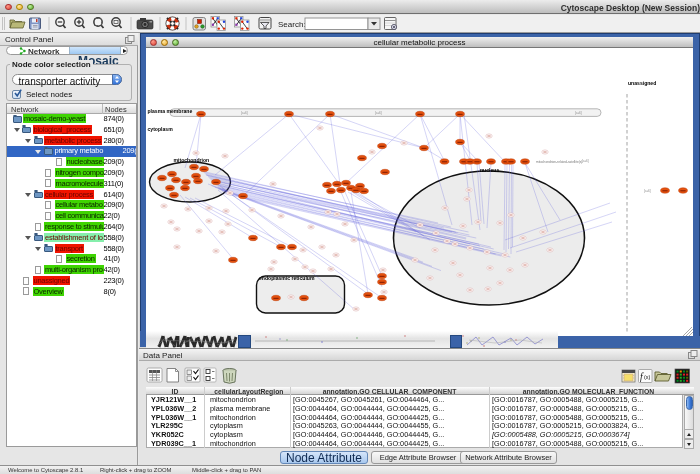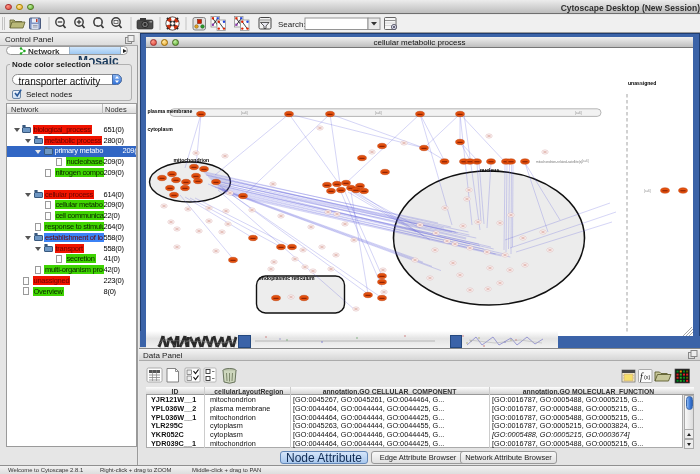--- a/index.html
+++ b/index.html
@@ -137,20 +137,26 @@
 <div class="abs" style="left:26px;top:90px;font-size:8px;color:#111;">Select nodes</div>
 
 <div class="abs" style="left:6px;top:103px;width:131px;height:344px;background:#fff;border:1px solid #9a9a9a;">
   <div class="abs" style="left:0;top:0;width:129px;height:9.5px;background:linear-gradient(#fafafa,#dcdcdc);border-bottom:1px solid #aaa;">
     <span class="abs" style="left:4px;top:1px;font-size:7.5px;color:#333;">Network</span>
     <span class="abs" style="left:98px;top:1px;font-size:7.5px;color:#333;">Nodes</span>
     <div class="abs" style="left:95px;top:0;width:1px;height:9.5px;background:#bbb;"></div>
   </div>
   <div class="abs" style="left:0;top:0;width:129px;height:343px;font-size:7.5px;letter-spacing:-0.25px;overflow:hidden;">
     <div class="abs" style="left:0;top:9.5px;width:129px;height:333px;"></div>
+    <div style="position:absolute;left:0px;top:9.5px;width:129px;height:10.8px;">
+        <div style="position:absolute;left:5.5px;top:2.5px;width:9px;height:6.5px;background:#6d96c3;border:0.5px solid #38587e;border-radius:1px;"></div>
+        <div style="position:absolute;left:5.5px;top:1.2px;width:4px;height:2px;background:#6d96c3;border:0.5px solid #38587e;border-radius:1px;"></div>
+        <span style="position:absolute;left:16px;top:0.5px;background:#3fd402;color:#0b2500;padding:0 1px;white-space:nowrap;max-width:80.5px;overflow:hidden;display:inline-block;">mosaic-demo-yeast</span>
+        <span style="position:absolute;left:96.5px;top:0.5px;color:#000;">874(0)</span>
+      </div>
       <div style="position:absolute;left:0px;top:20.3px;width:129px;height:10.8px;">
         <div style="position:absolute;left:6.5px;top:4px;width:0;height:0;border-left:3.5px solid transparent;border-right:3.5px solid transparent;border-top:4.5px solid #555;"></div>
         <div style="position:absolute;left:15px;top:2.5px;width:9px;height:6.5px;background:#6d96c3;border:0.5px solid #38587e;border-radius:1px;"></div>
         <div style="position:absolute;left:15px;top:1.2px;width:4px;height:2px;background:#6d96c3;border:0.5px solid #38587e;border-radius:1px;"></div>
         <span style="position:absolute;left:25.5px;top:0.5px;background:#f01300;color:#6b0500;padding:0 1px;white-space:nowrap;max-width:71.0px;overflow:hidden;display:inline-block;">biological_process</span>
         <span style="position:absolute;left:96.5px;top:0.5px;color:#000;">651(0)</span>
       </div>
       <div style="position:absolute;left:0px;top:31.1px;width:129px;height:10.8px;">
         <div style="position:absolute;left:17.5px;top:4px;width:0;height:0;border-left:3.5px solid transparent;border-right:3.5px solid transparent;border-top:4.5px solid #555;"></div>
         <div style="position:absolute;left:26.5px;top:2.5px;width:9px;height:6.5px;background:#6d96c3;border:0.5px solid #38587e;border-radius:1px;"></div>
@@ -168,20 +174,25 @@
       <div style="position:absolute;left:0px;top:52.7px;width:129px;height:10.8px;">
         <div style="position:absolute;left:48.5px;top:1px;width:6px;height:8px;background:#fdfdfd;border:0.6px solid #9a9a9a;"></div>
         <span style="position:absolute;left:58.5px;top:0.5px;background:#3fd402;color:#0b2500;padding:0 1px;white-space:nowrap;max-width:38.0px;overflow:hidden;display:inline-block;">nucleobase-</span>
         <span style="position:absolute;left:96.5px;top:0.5px;color:#000;">209(0)</span>
       </div>
       <div style="position:absolute;left:0px;top:63.5px;width:129px;height:10.8px;">
         <div style="position:absolute;left:38px;top:1px;width:6px;height:8px;background:#fdfdfd;border:0.6px solid #9a9a9a;"></div>
         <span style="position:absolute;left:47.5px;top:0.5px;background:#3fd402;color:#0b2500;padding:0 1px;white-space:nowrap;max-width:49.0px;overflow:hidden;display:inline-block;">nitrogen compo</span>
         <span style="position:absolute;left:96.5px;top:0.5px;color:#000;">209(0)</span>
       </div>
+      <div style="position:absolute;left:0px;top:74.3px;width:129px;height:10.8px;">
+        <div style="position:absolute;left:38px;top:1px;width:6px;height:8px;background:#fdfdfd;border:0.6px solid #9a9a9a;"></div>
+        <span style="position:absolute;left:47.5px;top:0.5px;background:#3fd402;color:#0b2500;padding:0 1px;white-space:nowrap;max-width:49.0px;overflow:hidden;display:inline-block;">macromolecule</span>
+        <span style="position:absolute;left:96.5px;top:0.5px;color:#000;">311(0)</span>
+      </div>
       <div style="position:absolute;left:0px;top:85.1px;width:129px;height:10.8px;">
         <div style="position:absolute;left:17.5px;top:4px;width:0;height:0;border-left:3.5px solid transparent;border-right:3.5px solid transparent;border-top:4.5px solid #555;"></div>
         <div style="position:absolute;left:26.5px;top:2.5px;width:9px;height:6.5px;background:#6d96c3;border:0.5px solid #38587e;border-radius:1px;"></div>
         <div style="position:absolute;left:26.5px;top:1.2px;width:4px;height:2px;background:#6d96c3;border:0.5px solid #38587e;border-radius:1px;"></div>
         <span style="position:absolute;left:37px;top:0.5px;background:#f01300;color:#6b0500;padding:0 1px;white-space:nowrap;max-width:59.5px;overflow:hidden;display:inline-block;">cellular process</span>
         <span style="position:absolute;left:96.5px;top:0.5px;color:#000;">614(0)</span>
       </div>
       <div style="position:absolute;left:0px;top:95.9px;width:129px;height:10.8px;">
         <div style="position:absolute;left:38px;top:1px;width:6px;height:8px;background:#fdfdfd;border:0.6px solid #9a9a9a;"></div>
         <span style="position:absolute;left:47.5px;top:0.5px;background:#3fd402;color:#0b2500;padding:0 1px;white-space:nowrap;max-width:49.0px;overflow:hidden;display:inline-block;">cellular metabo</span>
@@ -194,21 +205,21 @@
       </div>
       <div style="position:absolute;left:0px;top:117.5px;width:129px;height:10.8px;">
         <div style="position:absolute;left:27.5px;top:1px;width:6px;height:8px;background:#fdfdfd;border:0.6px solid #9a9a9a;"></div>
         <span style="position:absolute;left:37px;top:0.5px;background:#3fd402;color:#0b2500;padding:0 1px;white-space:nowrap;max-width:59.5px;overflow:hidden;display:inline-block;">response to stimulu</span>
         <span style="position:absolute;left:96.5px;top:0.5px;color:#000;">264(0)</span>
       </div>
       <div style="position:absolute;left:0px;top:128.3px;width:129px;height:10.8px;">
         <div style="position:absolute;left:17.5px;top:4px;width:0;height:0;border-left:3.5px solid transparent;border-right:3.5px solid transparent;border-top:4.5px solid #555;"></div>
         <div style="position:absolute;left:26.5px;top:2.5px;width:9px;height:6.5px;background:#6d96c3;border:0.5px solid #38587e;border-radius:1px;"></div>
         <div style="position:absolute;left:26.5px;top:1.2px;width:4px;height:2px;background:#6d96c3;border:0.5px solid #38587e;border-radius:1px;"></div>
-        <span style="position:absolute;left:37px;top:0.5px;background:#3b82f6;color:#6b0500;padding:0 1px;white-space:nowrap;max-width:59.5px;overflow:hidden;display:inline-block;">establishment of lo</span>
+        <span style="position:absolute;left:37px;top:0.5px;background:#86efac;color:#6b0500;padding:0 1px;white-space:nowrap;max-width:59.5px;overflow:hidden;display:inline-block;">establishment of lo</span>
         <span style="position:absolute;left:96.5px;top:0.5px;color:#000;">558(0)</span>
       </div>
       <div style="position:absolute;left:0px;top:139.1px;width:129px;height:10.8px;">
         <div style="position:absolute;left:28px;top:4px;width:0;height:0;border-left:3.5px solid transparent;border-right:3.5px solid transparent;border-top:4.5px solid #555;"></div>
         <div style="position:absolute;left:37px;top:2.5px;width:9px;height:6.5px;background:#6d96c3;border:0.5px solid #38587e;border-radius:1px;"></div>
         <div style="position:absolute;left:37px;top:1.2px;width:4px;height:2px;background:#6d96c3;border:0.5px solid #38587e;border-radius:1px;"></div>
         <span style="position:absolute;left:47.5px;top:0.5px;background:#f01300;color:#6b0500;padding:0 1px;white-space:nowrap;max-width:49.0px;overflow:hidden;display:inline-block;">transport</span>
         <span style="position:absolute;left:96.5px;top:0.5px;color:#000;">558(0)</span>
       </div>
       <div style="position:absolute;left:0px;top:149.9px;width:129px;height:10.8px;">

